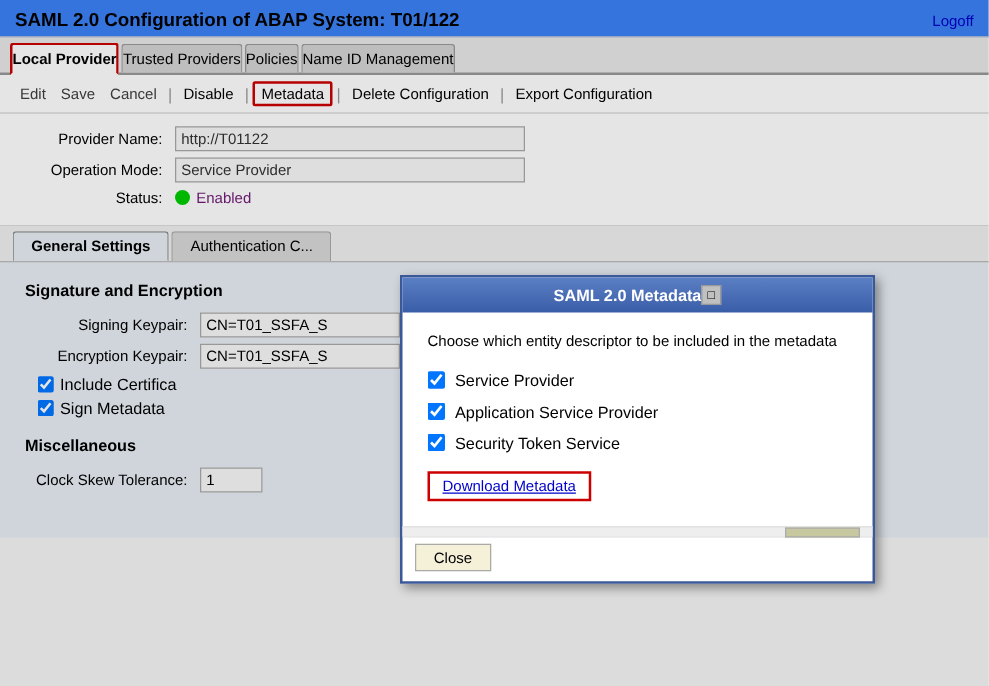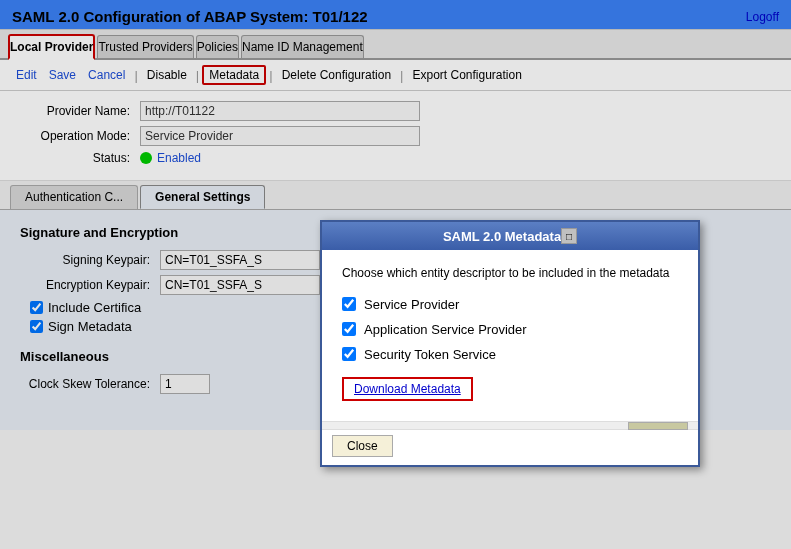--- a/index.html
+++ b/index.html
@@ -79,21 +79,21 @@
     }
     .toolbar-btn {
       font-size: 12px;
       color: #000;
       cursor: pointer;
       padding: 2px 6px;
       background: none;
       border: none;
     }
     .toolbar-btn.disabled {
-      color: #1d4ed8;
+      color: #404040;
       cursor: default;
     }
     .toolbar-sep {
       color: #999;
       padding: 0 3px;
     }
     .toolbar-btn.outlined {
       border: 2px solid #cc0000;
       border-radius: 2px;
       padding: 1px 5px;
@@ -133,21 +133,21 @@
     .status-indicator {
       width: 12px;
       height: 12px;
       background: #00cc00;
       border-radius: 50%;
       display: inline-block;
       margin-right: 5px;
     }
     .status-text {
       font-size: 12px;
-      color: #1d4ed8;
+      color: #701a75;
     }
 
     
     .content-tab-bar {
       display: flex;
       padding: 4px 10px 0 10px;
       background: #f0f0f0;
       border-bottom: 1px solid #aaa;
       gap: 2px;
     }
@@ -344,22 +344,22 @@
       <input class="form-input" type="text" value="Service Provider" style="">
     </div>
     <div class="status-row">
       <span class="form-label">Status:</span>
       <span class="status-indicator"></span>
       <span class="status-text">Enabled</span>
     </div>
   </div>
 
   <div class="content-tab-bar">
+    <div class="content-tab active">General Settings</div>
     <div class="content-tab">Authentication C...</div>
-    <div class="content-tab active">General Settings</div>
   </div>
 
   <div class="content-body">
     <div class="section-title">Signature and Encryption</div>
     <div class="content-form-row">
       <span class="content-label">Signing Keypair:</span>
       <input class="content-input" type="text" value="CN=T01_SSFA_S" style="">
     </div>
     <div class="content-form-row">
       <span class="content-label">Encryption Keypair:</span>

